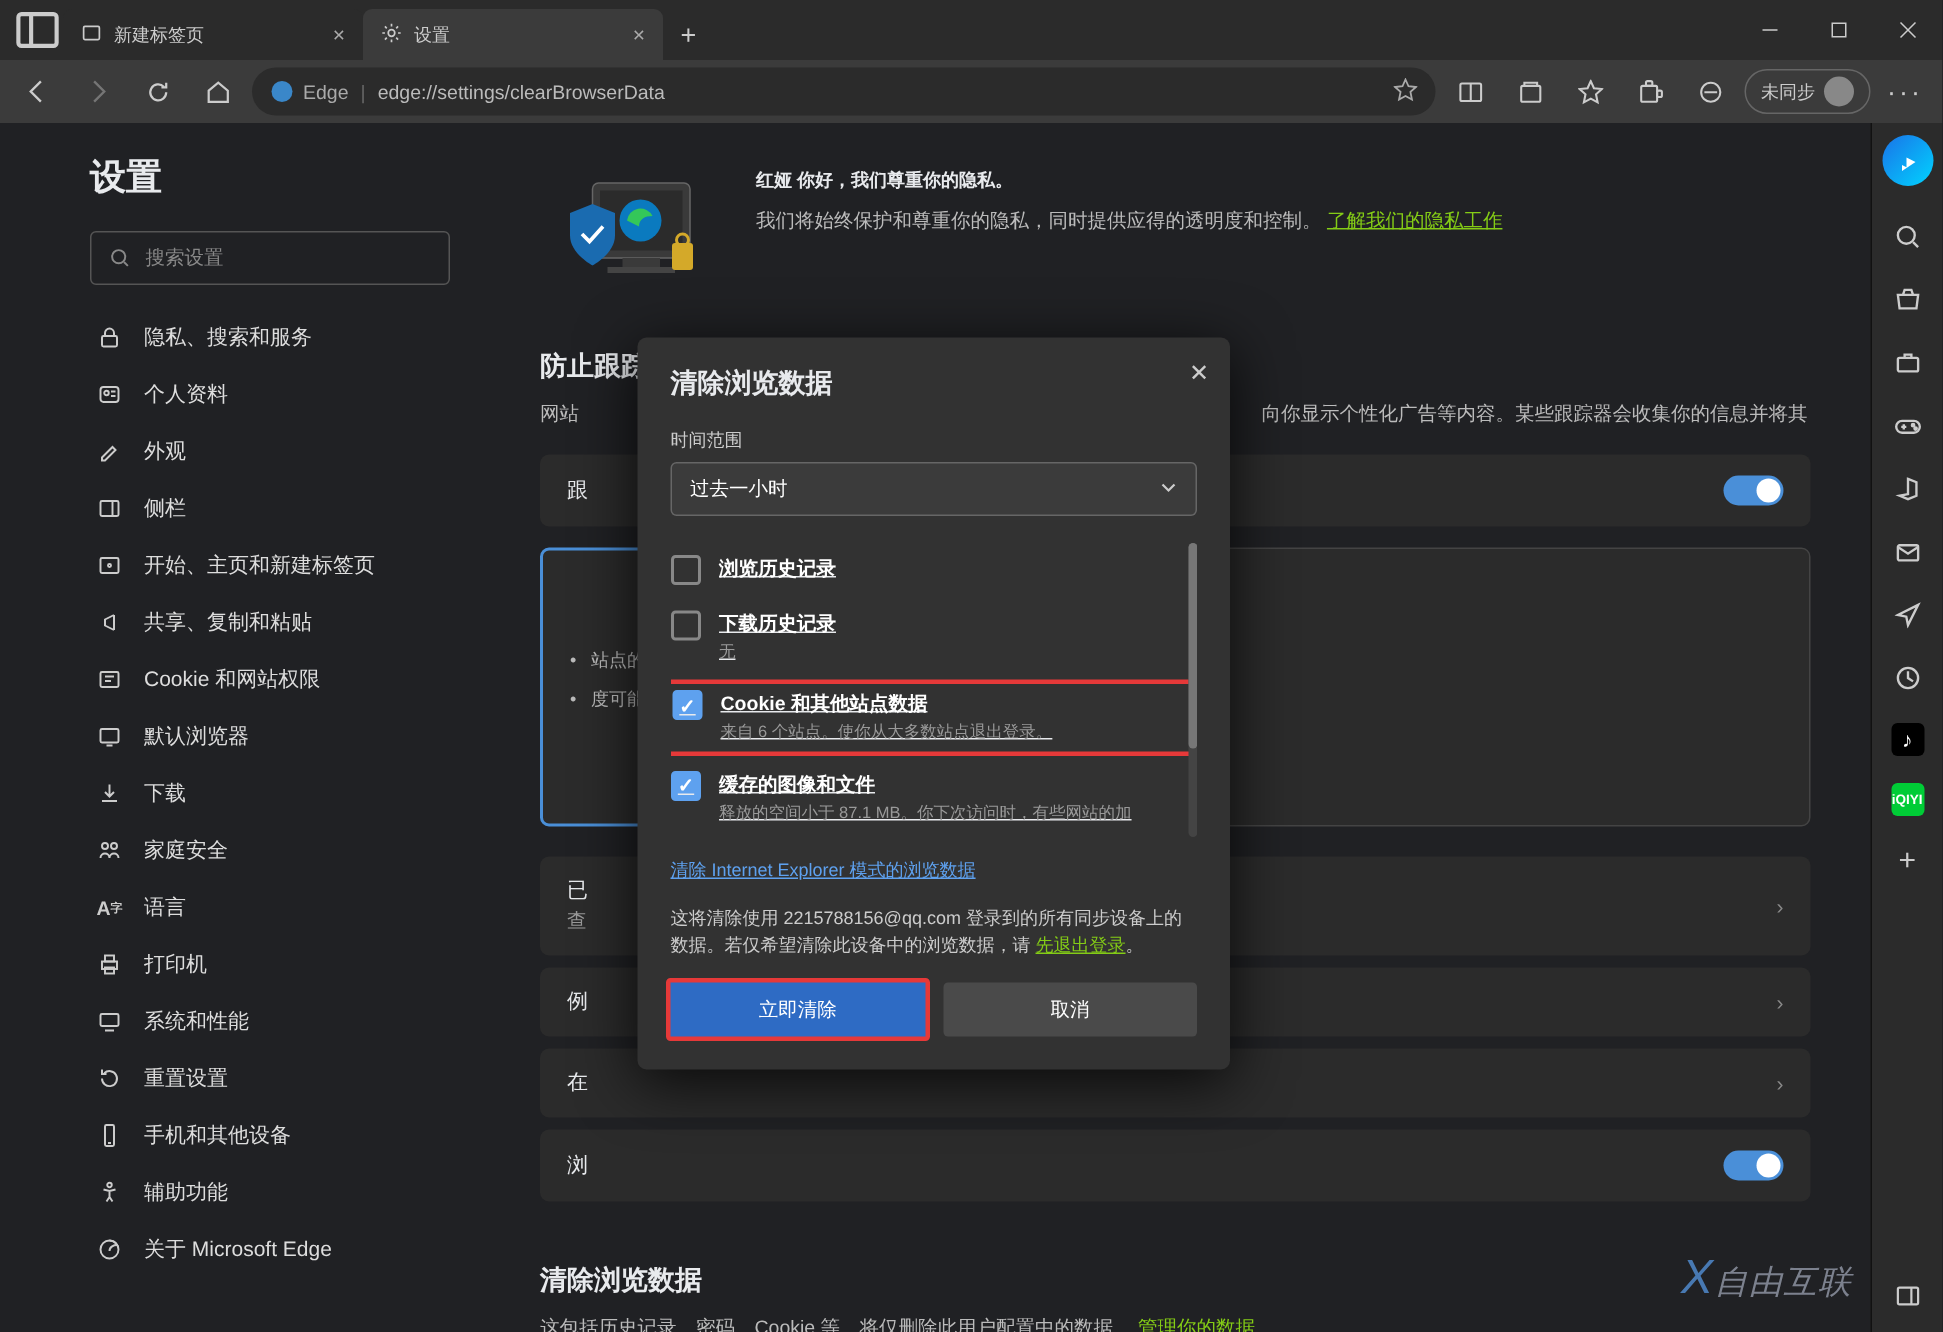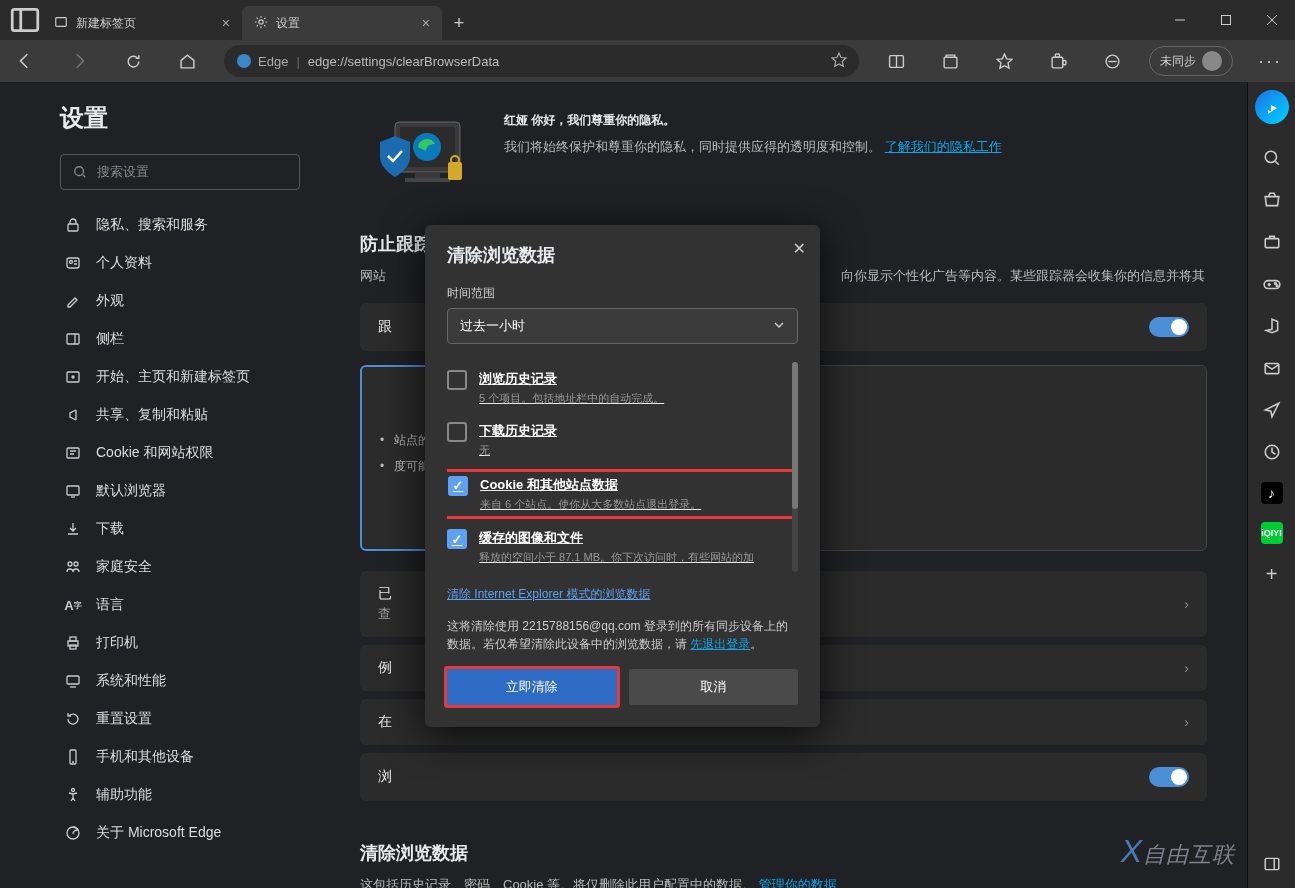--- a/index.html
+++ b/index.html
@@ -10,42 +10,42 @@
 .titlebar-left { display: flex; align-items: center; gap: 4px; padding-left: 8px; }
 .tab-container { display: flex; align-items: flex-end; height: 40px; }
 .tab { display: flex; align-items: center; gap: 8px; padding: 8px 12px; background: #2b2b2b; border-radius: 6px 6px 0 0; font-size: 12px; color: #ccc; min-width: 200px; height: 34px; margin-top: 6px; }
 .tab.active { background: #3b3b3b; }
 .tab-close { color: #aaa; font-size: 14px; margin-left: auto; cursor: pointer; }
 .titlebar-ctrl { margin-left: auto; display: flex; }
 .win-btn { width: 46px; height: 40px; display: flex; align-items: center; justify-content: center; color: #ccc; }
 .win-btn svg { width: 12px; height: 12px; }
 
 
-.toolbar { height: 42px; background: #3b3b3b; display: flex; align-items: center; padding: 10px 8px; gap: 20px; }
+.toolbar { height: 42px; background: #3b3b3b; display: flex; align-items: center; padding: 10px 8px; gap: 6px; }
 .tool-btn { width: 34px; height: 34px; display: flex; align-items: center; justify-content: center; color: #ccc; border-radius: 4px; }
 .address-bar { flex: 1; height: 32px; background: #2b2b2b; border-radius: 16px; display: flex; align-items: center; padding: 0 12px; gap: 8px; color: #ccc; font-size: 13px; }
 .address-edge { display: flex; align-items: center; gap: 6px; color: #aaa; }
 .sync-pill { display: flex; align-items: center; gap: 6px; padding: 4px 10px; border: 1px solid #666; border-radius: 16px; font-size: 12px; color: #ccc; }
 .avatar-circle { width: 20px; height: 20px; background: #888; border-radius: 50%; }
 
 
 .main { display: flex; height: calc(100% - 82px); }
 .sidebar-left { width: 320px; padding: 20px 0 20px 50px; overflow-y: auto; }
 .settings-title { font-size: 24px; font-weight: 600; margin-bottom: 20px; padding-left: 10px; }
 .search-box { display: flex; align-items: center; gap: 10px; padding: 8px 12px; border: 1px solid #555; border-radius: 4px; margin: 0 20px 16px 10px; color: #888; font-size: 13px; }
 .nav-item { display: flex; align-items: center; gap: 14px; padding: 10px 14px; font-size: 14px; color: #ddd; cursor: pointer; border-radius: 4px; margin-right: 14px; }
 .nav-icon { width: 18px; height: 18px; display: flex; align-items: center; justify-content: center; color: #ccc; }
 
 .content { flex: 1; padding: 30px 40px; overflow-y: auto; position: relative; }
 .privacy-header { display: flex; gap: 24px; margin-bottom: 30px; }
 .shield-graphic { width: 120px; height: 90px; position: relative; }
 .shield-svg { width: 100%; height: 100%; }
 .privacy-text h2 { font-size: 12px; font-weight: 600; margin-bottom: 8px; }
 .privacy-text p { font-size: 13px; color: #bbb; line-height: 1.5; }
-.link { color: #0ea5e9; text-decoration: underline; cursor: pointer; }
+.link { color: #84cc16; text-decoration: underline; cursor: pointer; }
 
 .section-title { font-size: 18px; font-weight: 600; margin: 20px 0 10px; display: flex; align-items: center; gap: 8px; }
 .section-desc { font-size: 13px; color: #bbb; line-height: 1.6; margin-bottom: 16px; }
 .card-row { display: flex; gap: 14px; margin-bottom: 20px; }
 .tracking-card { flex: 1; background: #2b2b2b; border: 1px solid #444; border-radius: 6px; padding: 18px; }
 .tracking-card.selected { border: 2px solid #4a8fd8; }
 .card-head { display: flex; align-items: center; gap: 10px; margin-bottom: 12px; }
 .card-icon { width: 32px; height: 32px; background: #3a5a7a; border-radius: 50%; display: flex; align-items: center; justify-content: center; }
 .card-title { font-size: 15px; font-weight: 600; }
 .card-list { list-style: none; font-size: 12px; color: #bbb; }
@@ -536,21 +536,20 @@
         </svg></span>
   </div>
   <div class="check-list">
     <div class="scroll-track">
         <div class="scroll-thumb"></div>
       </div>
     <div class="check-item">
       <div class="checkbox"></div>
       <div class="check-text">
           <div class="check-title">浏览历史记录</div>
-          <div class="check-desc">5 个项目。包括地址栏中的自动完成。</div>
         </div>
     </div>
     <div class="check-item">
       <div class="checkbox"></div>
       <div class="check-text">
           <div class="check-title">下载历史记录</div>
           <div class="check-desc">无</div>
         </div>
     </div>
     <div class="check-item highlight-red">

